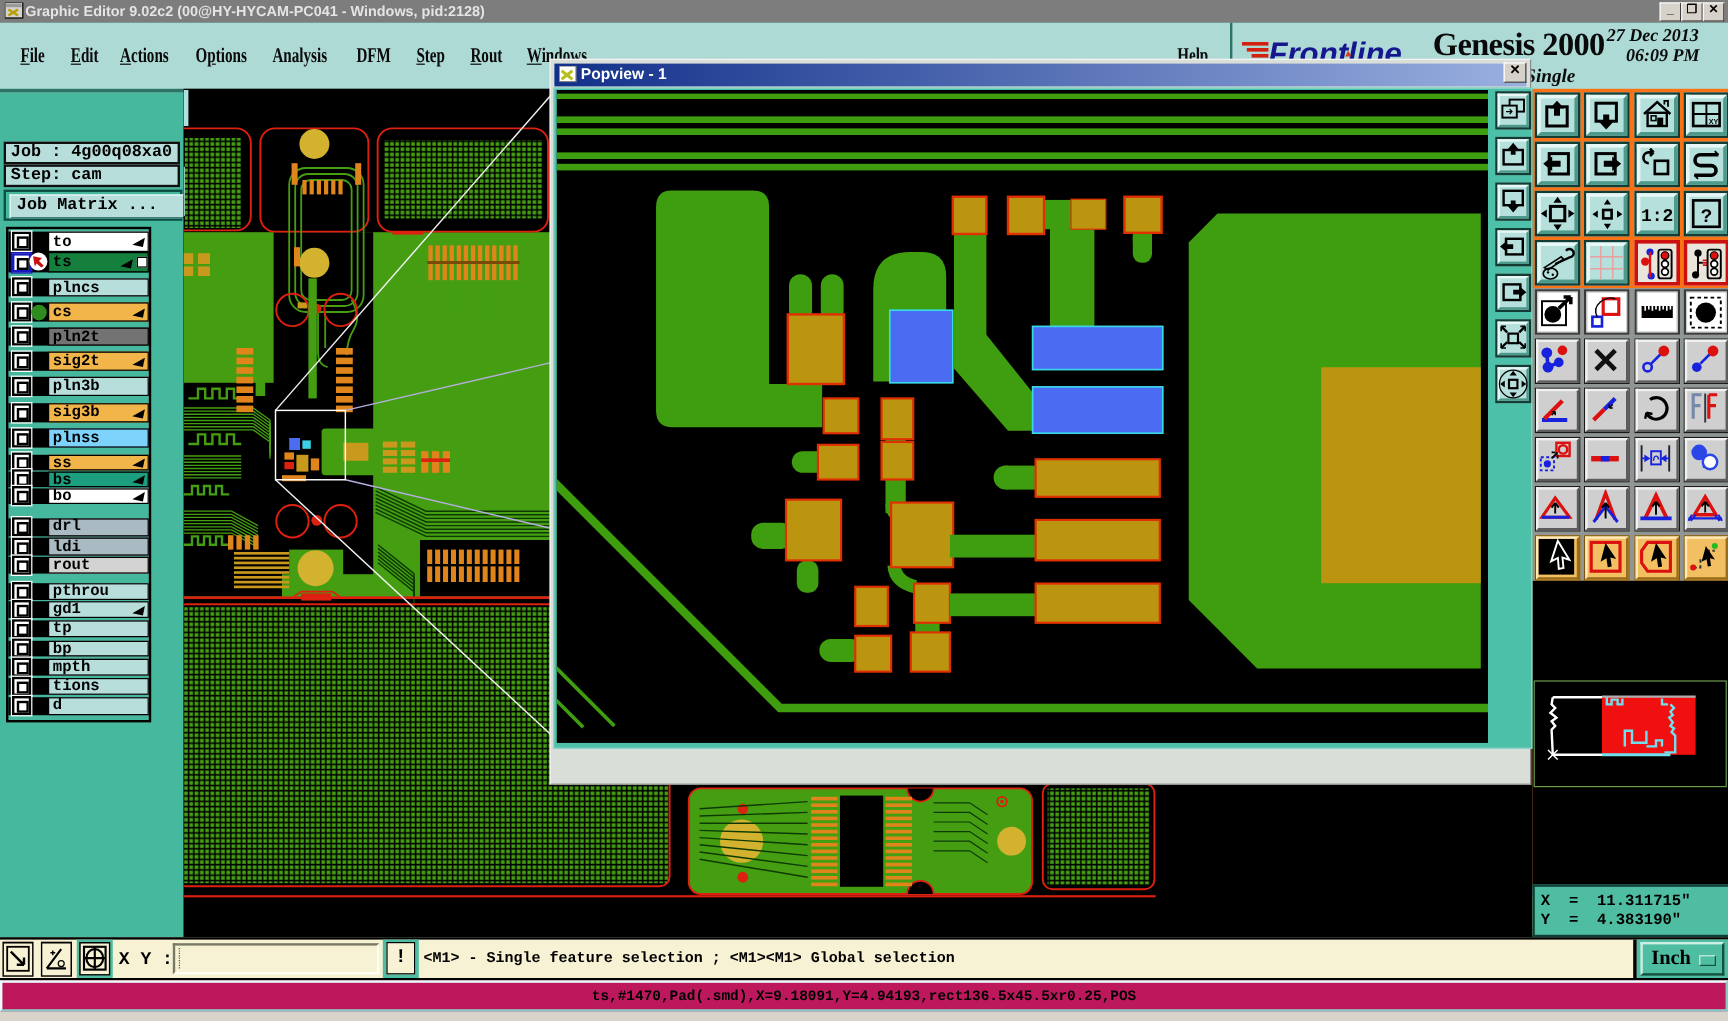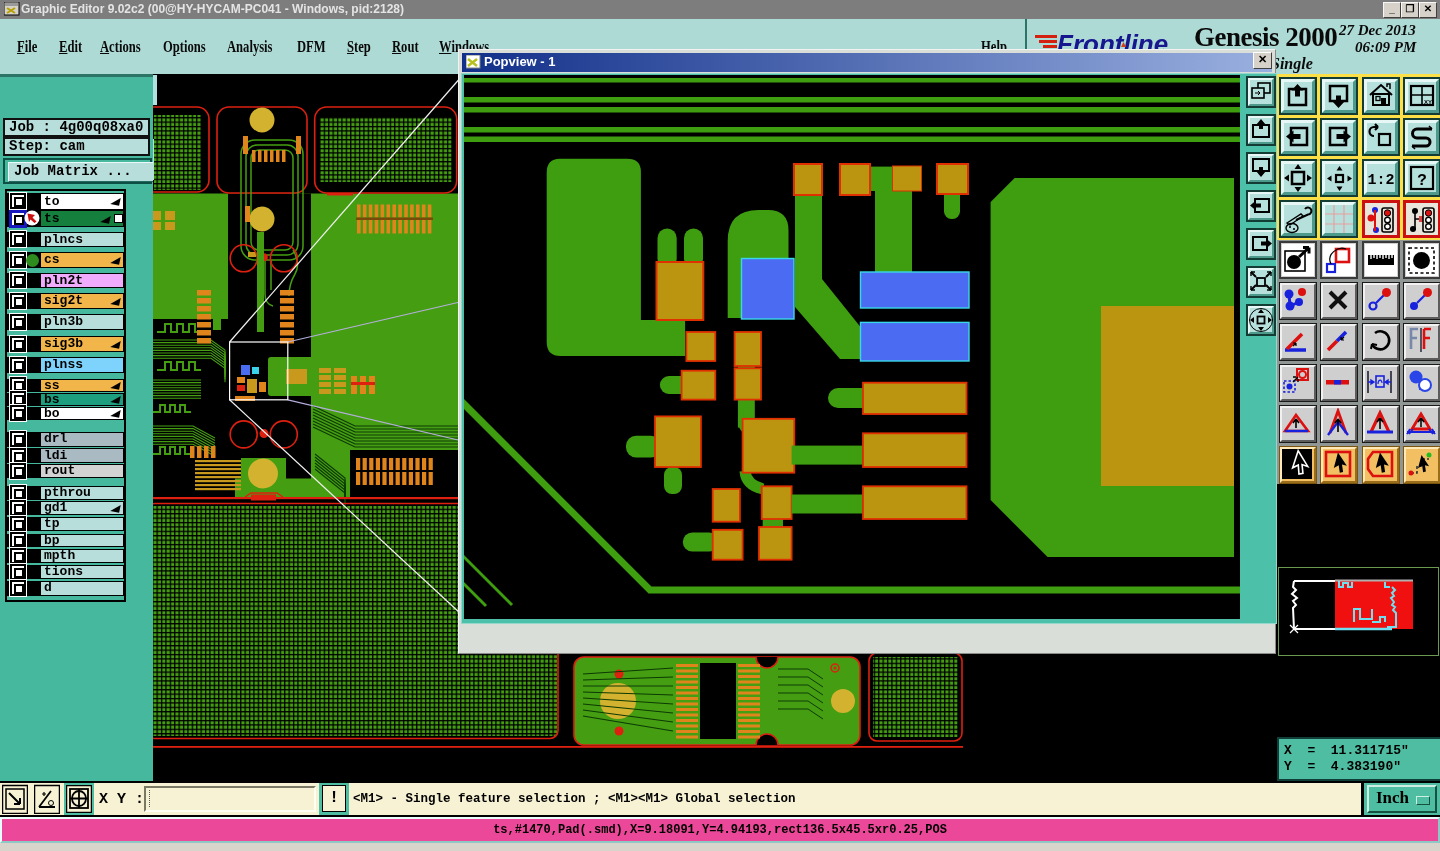--- a/index.html
+++ b/index.html
@@ -29,31 +29,31 @@
 .lrow{position:absolute;left:0px;background:#000;width:117px;}
 .lrow .cb{position:absolute;left:3px;top:50%;margin-top:-8px;width:12px;height:12px;background:#fff;border:2px solid #000;outline:1px solid #fff;}
 .lrow .cb i{position:absolute;left:2px;top:2px;width:6px;height:6px;background:#fff;border:2px solid #000;display:block;}
 .lrow .nm{position:absolute;left:33px;top:0;bottom:0;width:84px;color:#000;font-weight:bold;font-size:13px;box-sizing:border-box;padding-left:3px;border:1px solid #000;}
 .pen{position:absolute;right:3px;top:50%;margin-top:-4px;width:0;height:0;border-left:9px solid transparent;border-bottom:8px solid #000;transform:rotate(12deg);}
 #selbox{position:absolute;left:2px;top:685px;width:151px;height:20px;background:#f2b54a;border:1px solid #0d6b58;
  color:#000;font-weight:bold;font-size:14px;line-height:18px;padding-left:5px;box-sizing:border-box;}
 
 #canvas{left:153px;top:74px;width:1124px;height:707px;background:#000;}
 
-#rtool{left:1277px;top:74px;width:163px;height:707px;background:#fde047;}
+#rtool{left:1277px;top:74px;width:163px;height:707px;background:#f97316;}
 #rtool .graybg{position:absolute;left:0;top:166px;width:163px;height:244px;background:#8f9693;}
 #rtool .blackbg{position:absolute;left:0;top:410px;width:163px;height:263px;background:#000;}
 .tb{position:absolute;width:38px;height:38px;box-sizing:border-box;background:#b6e0dc;
  border:2px solid #123c34;}
 
 #xypanel{left:1277px;top:737px;width:163px;height:44px;background:#4fbda1;border:2px solid #0f3f36;border-right:none;box-sizing:border-box;
  color:#000;font-weight:bold;font-size:13px;line-height:16px;padding:4px 0 0 5px;}
 
 #bbar{left:0;top:781px;width:1440px;height:36px;background:#f7f2d3;border-top:2px solid #000;border-bottom:2px solid #000;box-sizing:border-box;}
-#statusbar{left:0;top:817px;width:1440px;height:26px;background:#ec4899;border:2px solid #8fc7c4;border-top-color:#e8fdfc;border-left-color:#e8fdfc;box-sizing:border-box;
+#statusbar{left:0;top:817px;width:1440px;height:26px;background:#be185d;border:2px solid #8fc7c4;border-top-color:#e8fdfc;border-left-color:#e8fdfc;box-sizing:border-box;
  text-align:center;color:#000;font-weight:bold;font-size:12px;line-height:22px;}
 #bstrip{left:0;top:843px;width:1440px;height:8px;background:#d8d4cc;}
 
 #popview{left:458px;top:49px;width:818px;height:605px;background:#d9ded9;border:1px solid #8a8a8a;border-top-color:#f2f2f2;border-left-color:#f2f2f2;box-sizing:border-box;}
 #pvtitle{position:absolute;left:3px;top:3px;width:810px;height:19px;background:linear-gradient(90deg,#12308a,#9ab0e0);}
 #pvtitle .t{position:absolute;left:22px;top:1px;color:#fff;font-family:"Liberation Sans",sans-serif;font-weight:bold;font-size:13px;}
 #pvclose{position:absolute;right:3px;top:2px;width:17px;height:15px;background:#d6d2ca;border:1px solid #404040;border-top-color:#fff;border-left-color:#fff;
  color:#000;font-size:11px;line-height:13px;text-align:center;font-weight:bold;font-family:"Liberation Sans",sans-serif;}
 #pvbody{position:absolute;left:2px;top:23px;width:814px;height:549px;background:#4cc0a8;border:1px solid #94d8cc;}
 #pvcontent{position:absolute;left:2px;top:1px;width:776px;height:544px;background:#000;}
@@ -142,21 +142,21 @@
           </span>
           <svg style="position:absolute;left:18px;top:1px" width="15" height="15">
             <circle cx="7.5" cy="7.5" r="6.5" fill="#2e8c1e"></circle>
           </svg>
           <span class="nm" style="background:#f2b54a;line-height:14.5px;">cs<span class="pen"></span></span>
         </div>
     <div class="lrow" style="top:81.5px;height:15.5px;">
           <span class="cb">
             <i></i>
           </span>
-          <span class="nm" style="background:#f0abfc;line-height:13.5px;">pln2t</span>
+          <span class="nm" style="background:#737373;line-height:13.5px;">pln2t</span>
         </div>
     <div class="lrow" style="top:102px;height:15.5px;">
           <span class="cb">
             <i></i>
           </span>
           <span class="nm" style="background:#f2b54a;line-height:13.5px;">sig2t<span class="pen"></span></span>
         </div>
     <div class="lrow" style="top:123px;height:15.5px;">
           <span class="cb">
             <i></i>

